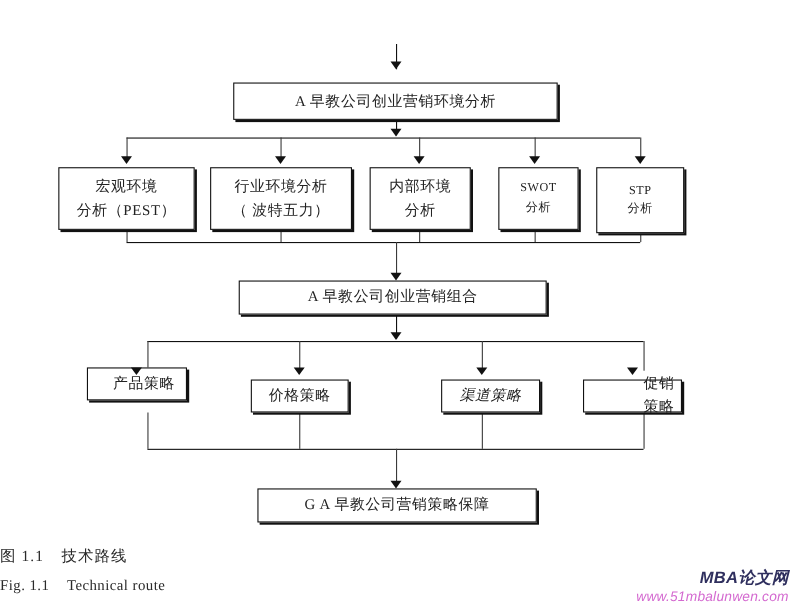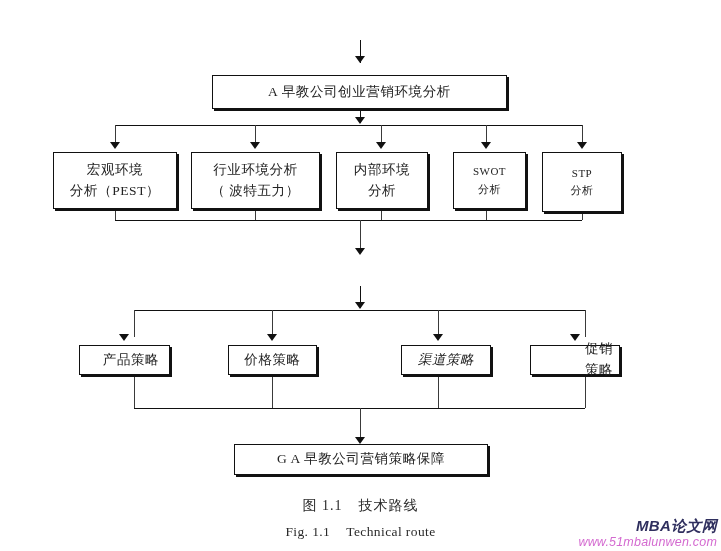--- a/index.html
+++ b/index.html
@@ -66,21 +66,20 @@
     border-left: 5px solid transparent;
     border-right: 5px solid transparent;
     border-top: 7px solid #111111;
     z-index: 4;
   }
 
   
   .caption {
     position: absolute;
     width: 100%;
-    text-align: center;
     color: #2a2a2a;
   }
   #caption-cn {
     top: 497px;
     font-size: 14px;
     letter-spacing: 1px;
   }
   #caption-en {
     top: 524px;
     font-size: 13.5px;
@@ -174,39 +173,42 @@
   <div class="vline" style="left:255px; top:209px; height:11px;"></div>
   <div class="vline" style="left:381px; top:209px; height:11px;"></div>
   <div class="vline" style="left:486px; top:209px; height:11px;"></div>
   <div class="vline" style="left:582px; top:212px; height:8px;"></div>
 
   <div class="hline" style="left:115px; top:220px; width:467px;"></div>
 
   <div class="vline" style="left:360px; top:220px; height:32px;"></div>
   <div class="arrow" style="left:355px; top:248px;"></div>
 
+  <div class="node" style="left:217px; top:255px; width:280px; height:31px;">
+    <span>A 早教公司创业营销组合</span>
+  </div>
 
   <div class="vline dark" style="left:360px; top:286px; height:22px;"></div>
   <div class="arrow" style="left:355px; top:302px;"></div>
 
   <div class="hline" style="left:134px; top:310px; width:451px;"></div>
 
   <div class="vline" style="left:134px; top:310px; height:27px;"></div>
   <div class="arrow" style="left:119px; top:334px;"></div>
 
   <div class="vline" style="left:272px; top:310px; height:27px;"></div>
   <div class="arrow" style="left:267px; top:334px;"></div>
 
   <div class="vline" style="left:438px; top:310px; height:27px;"></div>
   <div class="arrow" style="left:433px; top:334px;"></div>
 
   <div class="vline" style="left:585px; top:310px; height:27px;"></div>
   <div class="arrow" style="left:570px; top:334px;"></div>
 
-  <div class="node" style="left:79px; top:345px; width:91px; height:30px;padding-left:13px;">
+  <div class="node" style="left:79px; top:334px; width:91px; height:30px;padding-left:13px;">
     <span>产品策略</span>
   </div>
 
   <div class="node" style="left:228px; top:345px; width:89px; height:30px;">
     <span>价格策略</span>
   </div>
 
   <div class="node" style="left:401px; top:345px; width:90px; height:30px;font-style:italic;">
     <span>渠道策略</span>
   </div>

